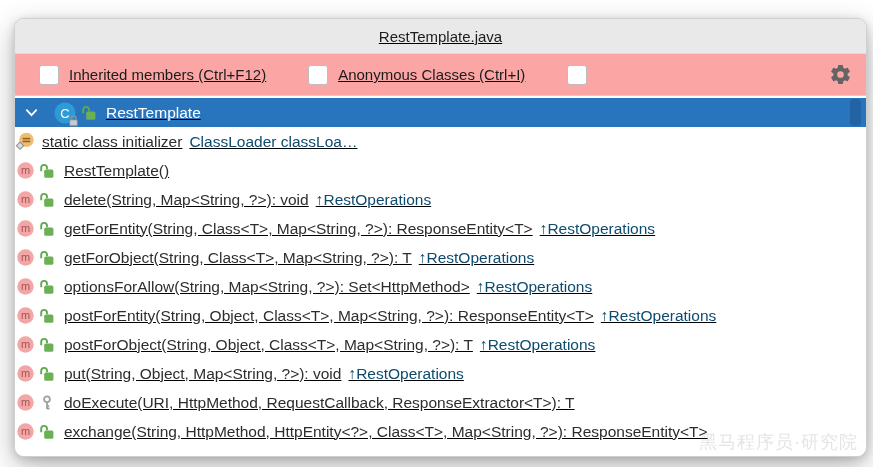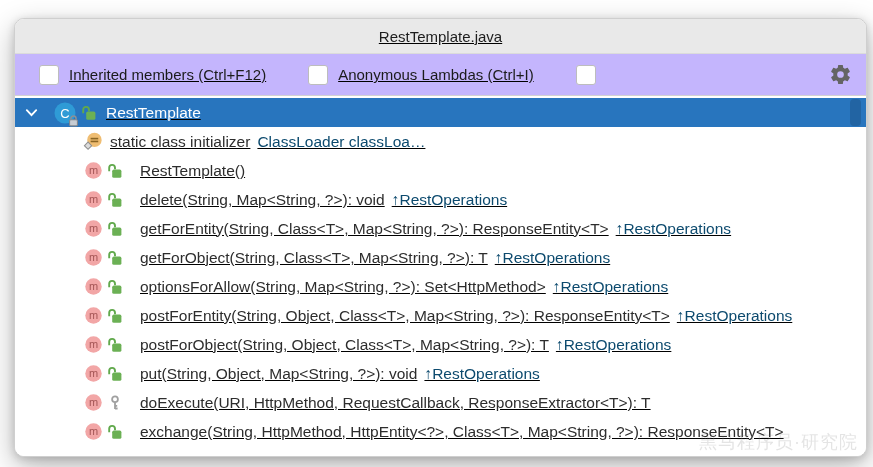--- a/index.html
+++ b/index.html
@@ -13,21 +13,21 @@
     border:1px solid #cfcfcf;
     box-shadow:0 10px 30px rgba(0,0,0,.28),0 2px 8px rgba(0,0,0,.16);
     text-decoration:underline;
   }
   .titlebar{
     height:34px;background:#E9E9E9;border-bottom:1px solid #DBDBDB;
     display:flex;align-items:center;justify-content:center;
     font-size:15px;color:#1d1d1d;
   }
   .toolbar{
-    height:42px;background:#c4b5fd;border-bottom:1px solid #D2D2D2;
+    height:42px;background:#fca5a5;border-bottom:1px solid #D2D2D2;
     display:flex;align-items:center;padding:0 14px 0 24px;box-sizing:border-box;
   }
   .cb-group{display:flex;align-items:center;margin-right:42px;}
   .checkbox{
     width:18px;height:18px;background:#fff;border:1px solid #BDBDBD;
     border-radius:3px;margin-right:10px;flex:0 0 auto;
   }
   .cb-label{font-size:15px;color:#1b1b1b;white-space:nowrap;}
   .gear{margin-left:auto;width:24px;height:24px;display:flex;align-items:center;justify-content:center;cursor:pointer;}
   .list{position:relative;height:360px;padding-top:2px;box-sizing:border-box;background:#fff;}
@@ -35,24 +35,24 @@
     height:29px;display:flex;align-items:center;white-space:nowrap;overflow:hidden;
     font-size:15.5px;color:#2d2d2d;position:relative;z-index:1;
   }
   .row .icon{display:inline-flex;align-items:center;justify-content:center;flex:0 0 auto;}
   .row.selected{background:#2875BE;color:#ffffff;}
   .row.selected .chev{margin-left:9px;}
   .row.selected .class-ic{margin-left:15px;position:relative;}
   .row.selected .class-ic .badge{position:absolute;right:-3px;bottom:-3px;}
   .row.selected .modifier-icon{margin-left:5px;}
   .row.selected .root-label{margin-left:9px;}
-  .member-row{padding-left:68px;}
+  .member-row{}
   .member-row .member-icon{width:20px;}
   .member-row .modifier-icon{margin-left:4px;width:16px;}
-  .member-row .name{margin-left:17px;}
+  .member-row .name{margin-left:9px;}
   .row-static-initializer .name{margin-left:7px;}
   .gray{color:#0c4a6e;margin-left:7px;}
   .scroll-thumb{
     position:absolute;top:3px;right:5px;width:11px;height:27px;
     background:rgba(0,0,0,0.14);border-radius:4px;z-index:2;
   }
   .watermark{
     position:absolute;right:8px;bottom:2px;z-index:3;pointer-events:none;
     font-size:18px;color:rgba(130,130,130,0.22);letter-spacing:1px;
   }
@@ -66,21 +66,21 @@
     <span>RestTemplate.java</span>
   </div>
 
   <div class="toolbar">
     <div class="cb-group">
       <span class="checkbox"></span>
       <span class="cb-label">Inherited members (Ctrl+F12)</span>
     </div>
     <div class="cb-group">
       <span class="checkbox"></span>
-      <span class="cb-label">Anonymous Lambdas (Ctrl+I)</span>
+      <span class="cb-label">Anonymous Classes (Ctrl+I)</span>
     </div>
     <div class="cb-group">
       <span class="checkbox"></span>
     </div>
     <span class="gear">
       <svg width="23" height="23" viewBox="0 0 24 24">
           <path fill="#646464" d="M19.43 12.98c.04-.32.07-.64.07-.98s-.03-.66-.07-.98l2.11-1.65a.5.5 0 0 0 .12-.64l-2-3.46a.5.5 0 0 0-.61-.22l-2.49 1a7.3 7.3 0 0 0-1.69-.98l-.38-2.65A.49.49 0 0 0 14 2h-4a.49.49 0 0 0-.49.42l-.38 2.65c-.61.25-1.17.59-1.69.98l-2.49-1a.5.5 0 0 0-.61.22l-2 3.46a.5.5 0 0 0 .12.64l2.11 1.65c-.04.32-.07.65-.07.98s.03.66.07.98l-2.11 1.65a.5.5 0 0 0-.12.64l2 3.46c.12.22.39.3.61.22l2.49-1c.52.39 1.08.73 1.69.98l.38 2.65c.04.24.24.42.49.42h4c.25 0 .45-.18.49-.42l.38-2.65a7.3 7.3 0 0 0 1.69-.98l2.49 1c.22.08.49 0 .61-.22l2-3.46a.5.5 0 0 0-.12-.64l-2.11-1.65zM12 15.5A3.5 3.5 0 1 1 15.5 12 3.5 3.5 0 0 1 12 15.5z"></path>
         </svg>
     </span>
   </div>

